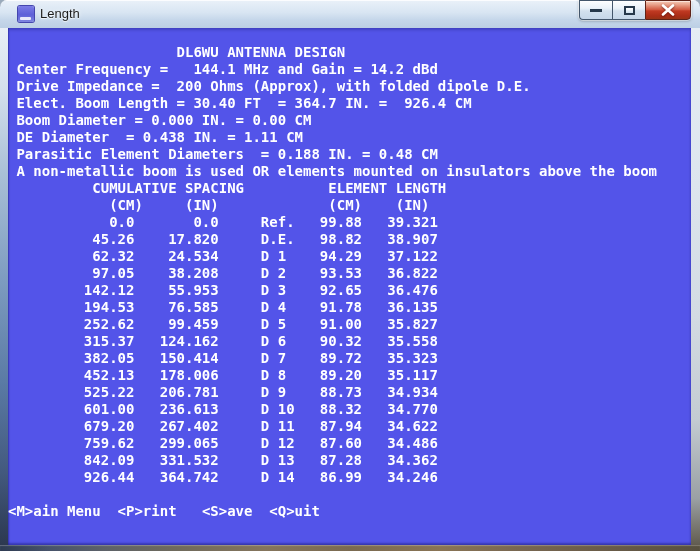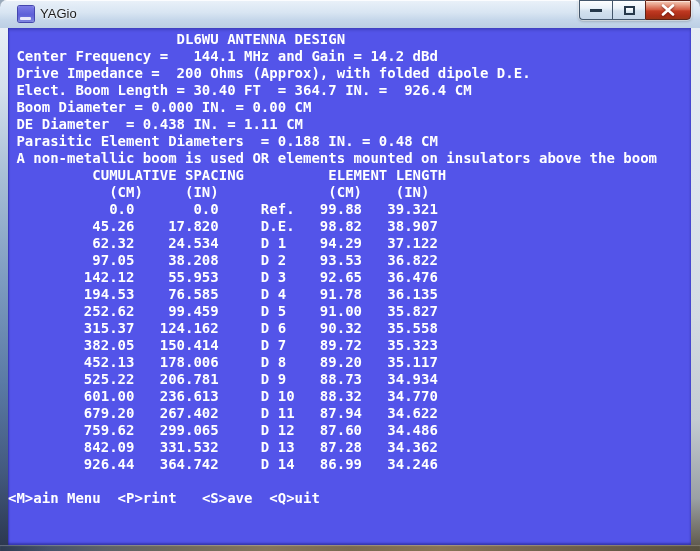--- a/index.html
+++ b/index.html
@@ -60,35 +60,35 @@
   }
   .frame-bottom{
     position:absolute;left:0;right:0;bottom:0;height:6px;
     background:linear-gradient(90deg,#2e3b52 0%,#47536a 7%,#5d6268 15%,#6f6a5c 25%,#85755c 38%,#7a6a50 50%,#897455 63%,#776650 75%,#6a5c48 86%,#57503f 100%);
     box-shadow:inset 0 1px 1px rgba(255,255,255,.25);
   }
   .console{
     position:absolute;left:8px;right:9px;top:28px;bottom:6px;
     font:bold 14px/17px "DejaVu Sans Mono","Liberation Mono",monospace;
     white-space:pre;overflow:hidden;
-    padding:3px 0 0 0;
+    padding:16px 0 0 0;
     box-shadow:inset 0 2px 3px rgba(10,10,80,.25), inset 0 -2px 2px rgba(10,10,90,.35), inset 1px 0 1px rgba(10,10,90,.2);
   }
   .cline{height:17px;}
 </style>
 </head>
 <body>
 
 <div class="window">
 
   <div class="titlebar">
     <div class="app-icon">
       <div class="app-icon-inner"></div>
     </div>
-    <div class="title-text">YAGio</div>
+    <div class="title-text">Length</div>
     <div class="caption-buttons">
       <div class="cap-btn btn-min">
         <div class="glyph-min"></div>
       </div>
       <div class="cap-btn btn-max">
         <div class="glyph-max"></div>
       </div>
       <div class="cap-btn btn-close">
         <svg class="glyph-close" width="14" height="12" viewBox="0 0 14 12">
           <path d="M2 1.5 L12 10.5 M12 1.5 L2 10.5" stroke="#ffffff" stroke-width="2.6" stroke-linecap="round"></path>

